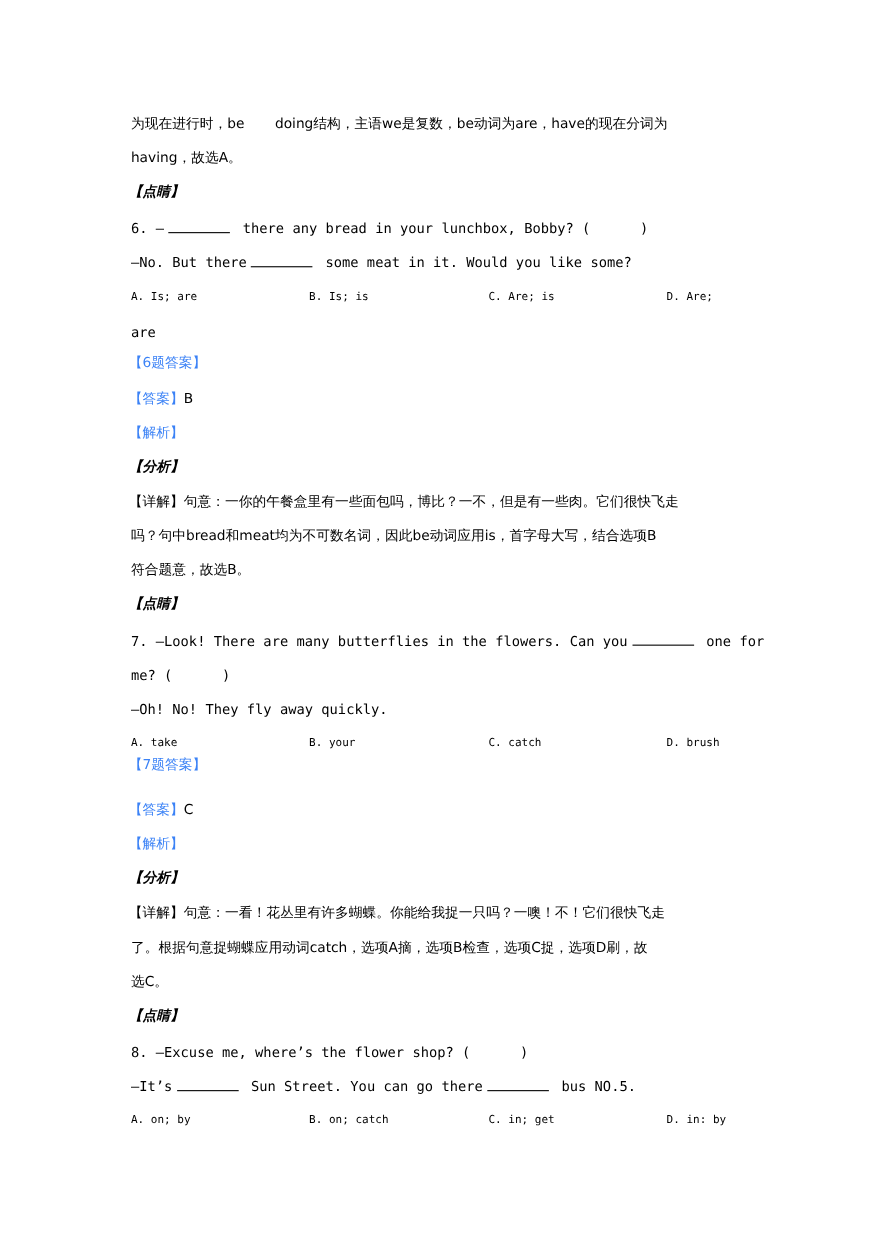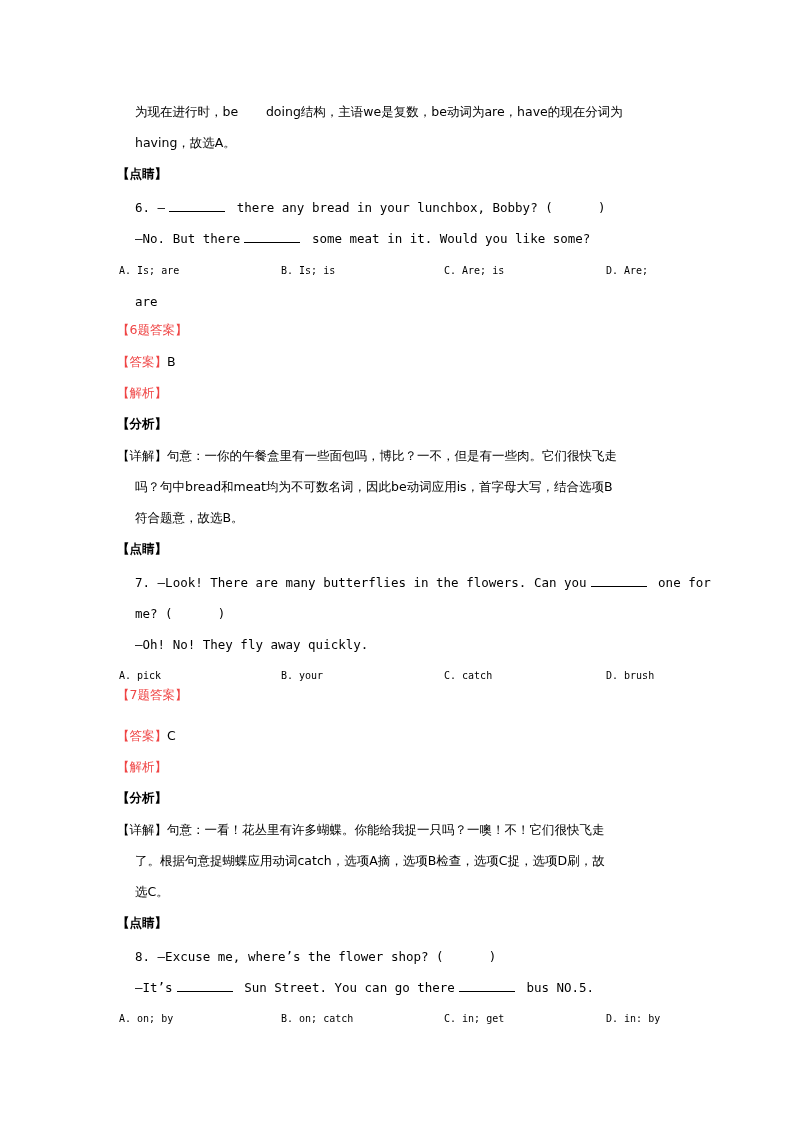--- a/index.html
+++ b/index.html
@@ -1,22 +1,22 @@
 <!DOCTYPE html>
 <html><head>
 <meta charset="utf-8">
 <style>
   html, body { margin:0; padding:0; background:#ffffff; }
   body { width:794px; height:1123px; position:relative; overflow:hidden;
          font-family:"DejaVu Sans Mono","Liberation Mono",monospace; color:#000; }
   .page { position:absolute; left:119px; top:0; width:560px; }
-  .line { position:absolute; left:16px; white-space:pre; font-size:12.5px; line-height:16px; }
+  .line { position:absolute; left:0; white-space:pre; font-size:12.5px; line-height:16px; }
   .cn { font-family:"DejaVu Sans","Liberation Sans",sans-serif; }
-  .blue { color:#ef4444; }
-  .bold { font-weight:bold; }
+  .blue { color:#3b82f6; }
+  .bold { font-weight:bold;font-style:italic; }
   .blank { display:inline-block; width:56px; border-bottom:1px solid #000; height:11px; vertical-align:baseline; margin:0 4px; }
   .opt { position:absolute; white-space:pre; font-size:10px; line-height:16px; }
 </style>
 </head>
 <body>
 
 <div class="page">
 
   <div class="line cn" style="top:104px">为现在进行时，be       doing结构，主语we是复数，be动词为are，have的现在分词为</div>
   <div class="line cn" style="top:135px">having，故选A。</div>
@@ -35,21 +35,21 @@
   <div class="line cn blue" style="top:385px;left:-2px">【解析】</div>
   <div class="line cn bold" style="top:416px;left:-2px">【分析】</div>
   <div class="line cn" style="top:448px;left:-2px">【详解】句意：一你的午餐盒里有一些面包吗，博比？一不，但是有一些肉。它们很快飞走</div>
   <div class="line cn" style="top:479px">吗？句中bread和meat均为不可数名词，因此be动词应用is，首字母大写，结合选项B</div>
   <div class="line cn" style="top:510px">符合题意，故选B。</div>
   <div class="line cn bold" style="top:541px;left:-2px">【点睛】</div>
 
   <div class="line" style="top:575px"><span>7.</span> <span>—Look! There are many butterflies in the flowers. Can you</span><span class="blank"></span><span> one for</span></div>
   <div class="line" style="top:606px">me? (      )</div>
   <div class="line" style="top:637px">—Oh! No! They fly away quickly.</div>
-  <div class="opt" style="top:668px;left:0">A. pick</div>
+  <div class="opt" style="top:668px;left:0">A. take</div>
   <div class="opt" style="top:668px;left:162px">B. your</div>
   <div class="opt" style="top:668px;left:325px">C. catch</div>
   <div class="opt" style="top:668px;left:487px">D. brush</div>
 
   <div class="line cn blue" style="top:687px;left:-2px">【7题答案】</div>
   <div class="line cn" style="top:728px;left:-2px"><span class="blue">【答案】</span><span>C</span></div>
   <div class="line cn blue" style="top:759px;left:-2px">【解析】</div>
   <div class="line cn bold" style="top:790px;left:-2px">【分析】</div>
   <div class="line cn" style="top:822px;left:-2px">【详解】句意：一看！花丛里有许多蝴蝶。你能给我捉一只吗？一噢！不！它们很快飞走</div>
   <div class="line cn" style="top:853px">了。根据句意捉蝴蝶应用动词catch，选项A摘，选项B检查，选项C捉，选项D刷，故</div>

